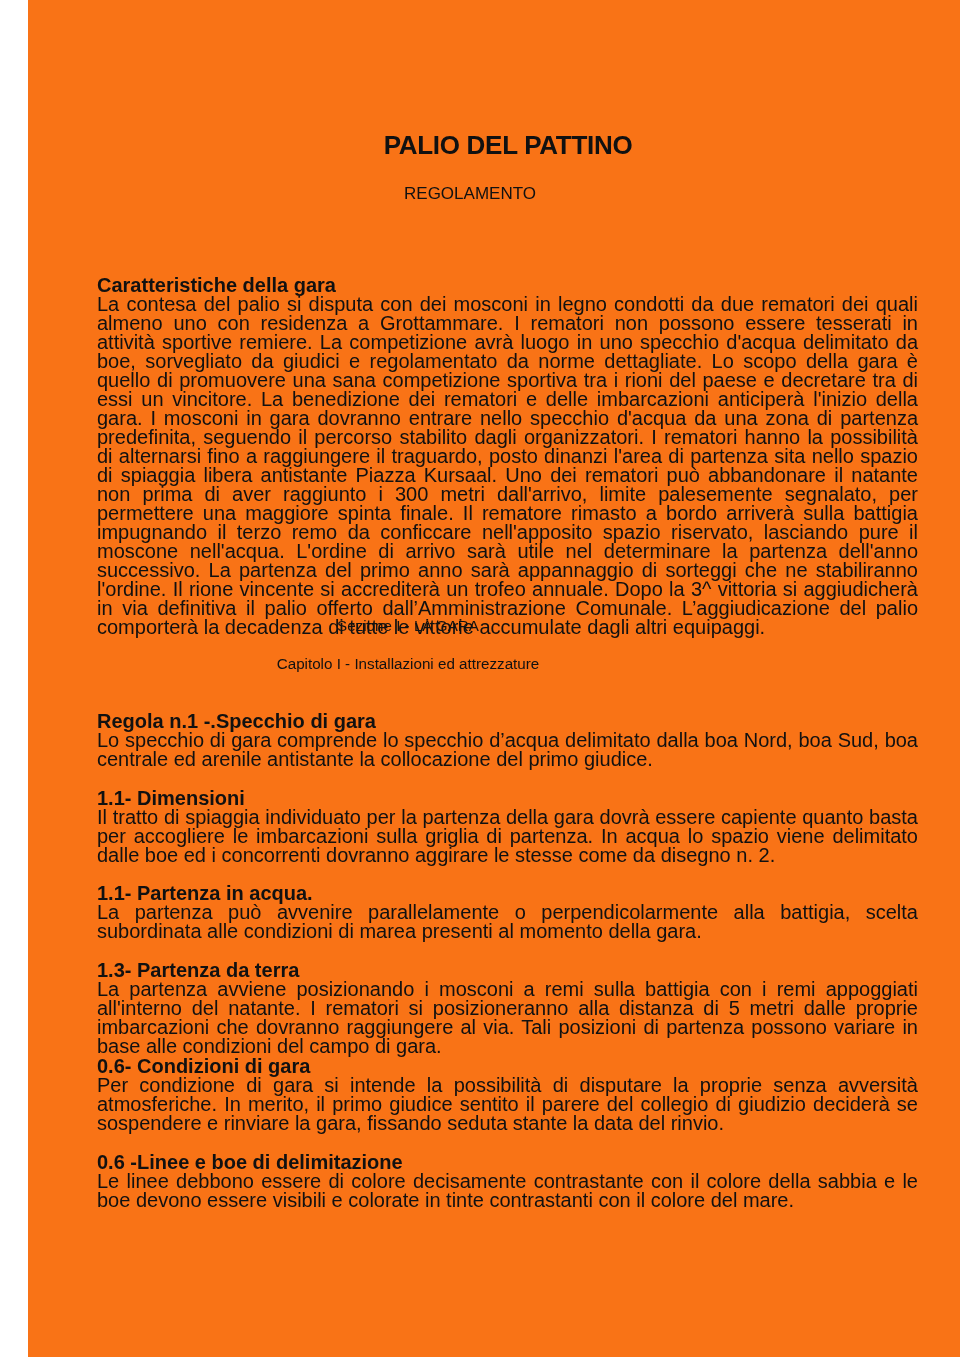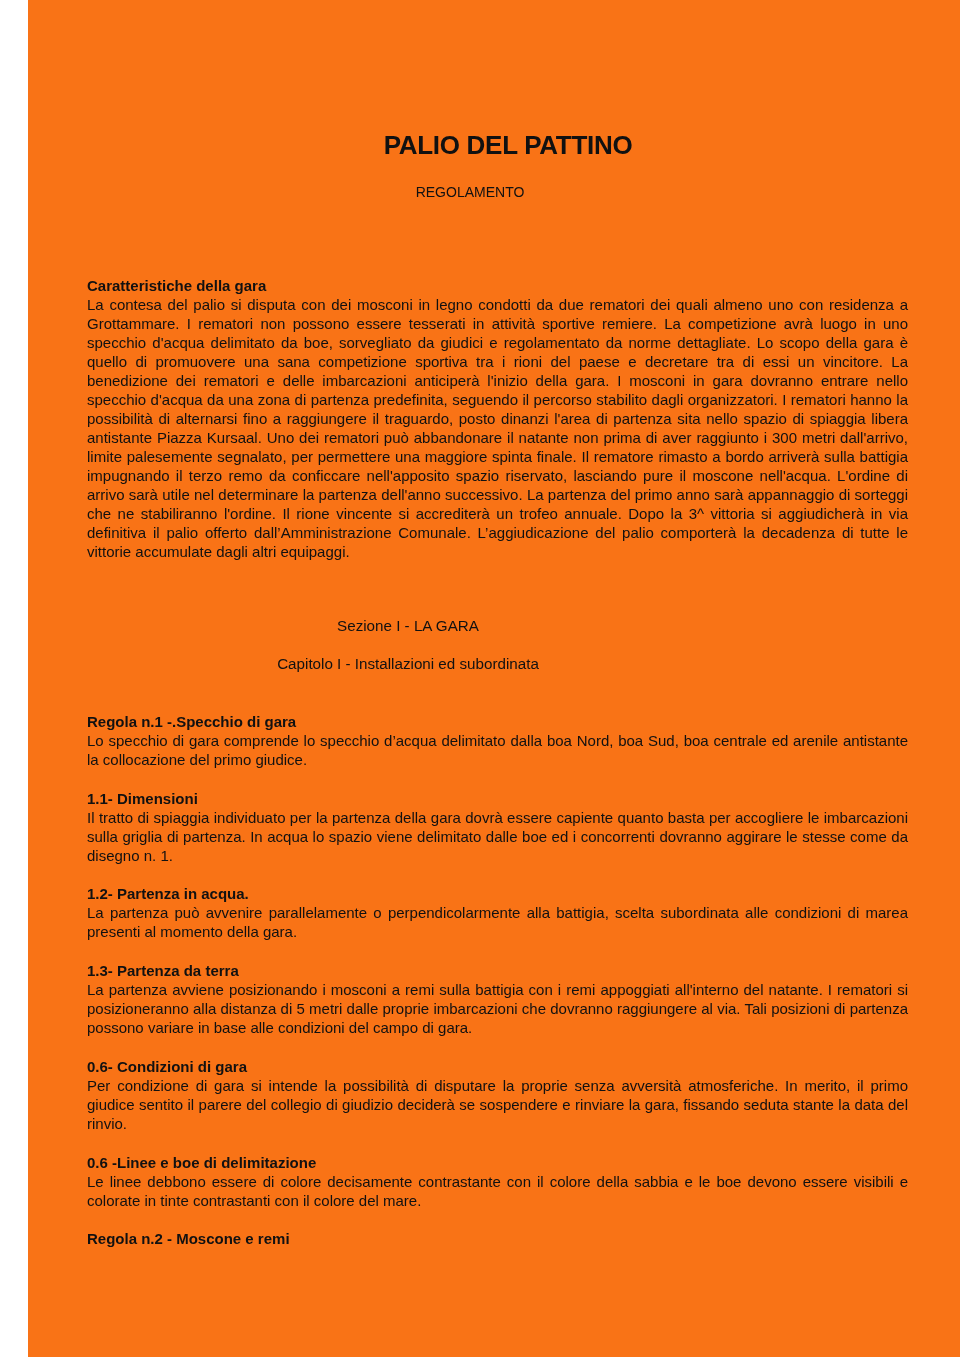--- a/index.html
+++ b/index.html
@@ -9,68 +9,67 @@
       background: #f97316; color: #111111;
       font-family: Liberation Sans, sans-serif;
       margin-left: 28px;
     }
     .title {
       position: absolute; left: 0; width: 960px; top: 130px;
       text-align: center; font-weight: bold; font-size: 26px; letter-spacing: -0.3px;
     }
     .subtitle {
       position: absolute; left: 0; width: 884px; top: 184px;
-      text-align: center; font-size: 14px;
+      text-align: center; font-size: 17px;
     }
-    .block { position: absolute; left: 59px; width: 821px; font-size: 15px; line-height: 19px; }
+    .block { position: absolute; left: 69px; width: 821px; font-size: 20px; line-height: 19px; }
     .block .h { font-weight: bold; }
     .block p { margin: 0; text-align: justify; }
     .center { position: absolute; left: 0; width: 760px; text-align: center; font-size: 15.2px; }
   </style>
 </head>
 <body>
 
 <div class="page">
   <div class="title">PALIO DEL PATTINO</div>
   <div class="subtitle">REGOLAMENTO</div>
 
   <div class="block" style="top:276px;">
     <div class="h">Caratteristiche della gara</div>
     <p>La contesa del palio si disputa con dei mosconi in legno condotti da due rematori dei quali almeno uno con residenza a Grottammare. I rematori non possono essere tesserati in attività sportive remiere. La competizione avrà luogo in uno specchio d'acqua delimitato da boe, sorvegliato da giudici e regolamentato da norme dettagliate. Lo scopo della gara è quello di promuovere una sana competizione sportiva tra i rioni del paese e decretare tra di essi un vincitore. La benedizione dei rematori e delle imbarcazioni anticiperà l'inizio della gara. I mosconi in gara dovranno entrare nello specchio d'acqua da una zona di partenza predefinita, seguendo il percorso stabilito dagli organizzatori. I rematori hanno la possibilità di alternarsi fino a raggiungere il traguardo, posto dinanzi l'area di partenza sita nello spazio di spiaggia libera antistante Piazza Kursaal. Uno dei rematori può abbandonare il natante non prima di aver raggiunto i 300 metri dall'arrivo, limite palesemente segnalato, per permettere una maggiore spinta finale. Il rematore rimasto a bordo arriverà sulla battigia impugnando il terzo remo da conficcare nell'apposito spazio riservato, lasciando pure il moscone nell'acqua. L'ordine di arrivo sarà utile nel determinare la partenza dell'anno successivo. La partenza del primo anno sarà appannaggio di sorteggi che ne stabiliranno l'ordine. Il rione vincente si accrediterà un trofeo annuale. Dopo la 3^ vittoria si aggiudicherà in via definitiva il palio offerto dall’Amministrazione Comunale. L’aggiudicazione del palio comporterà la decadenza di tutte le vittorie accumulate dagli altri equipaggi.</p>
   </div>
 
   <div class="center" style="top:617px;">Sezione I - LA GARA</div>
-  <div class="center" style="top:655px;">Capitolo I - Installazioni ed subordinata</div>
+  <div class="center" style="top:655px;">Capitolo I - Installazioni ed attrezzature</div>
 
   <div class="block" style="top:712px;">
     <div class="h">Regola n.1 -.Specchio di gara</div>
     <p>Lo specchio di gara comprende lo specchio d’acqua delimitato dalla boa Nord, boa Sud, boa centrale ed arenile antistante la collocazione del primo giudice.</p>
   </div>
 
   <div class="block" style="top:789px;">
     <div class="h">1.1- Dimensioni</div>
-    <p>Il tratto di spiaggia individuato per la partenza della gara dovrà essere capiente quanto basta per accogliere le imbarcazioni sulla griglia di partenza. In acqua lo spazio viene delimitato dalle boe ed i concorrenti dovranno aggirare le stesse come da disegno n. 1.</p>
+    <p>Il tratto di spiaggia individuato per la partenza della gara dovrà essere capiente quanto basta per accogliere le imbarcazioni sulla griglia di partenza. In acqua lo spazio viene delimitato dalle boe ed i concorrenti dovranno aggirare le stesse come da disegno n. 2.</p>
   </div>
 
   <div class="block" style="top:884px;">
-    <div class="h">1.2- Partenza in acqua.</div>
+    <div class="h">1.1- Partenza in acqua.</div>
     <p>La partenza può avvenire parallelamente o perpendicolarmente alla battigia, scelta subordinata alle condizioni di marea presenti al momento della gara.</p>
   </div>
 
   <div class="block" style="top:961px;">
     <div class="h">1.3- Partenza da terra</div>
     <p>La partenza avviene posizionando i mosconi a remi sulla battigia con i remi appoggiati all'interno del natante. I rematori si posizioneranno alla distanza di 5 metri dalle proprie imbarcazioni che dovranno raggiungere al via. Tali posizioni di partenza possono variare in base alle condizioni del campo di gara.</p>
   </div>
 
   <div class="block" style="top:1057px;">
     <div class="h">0.6- Condizioni di gara</div>
     <p>Per condizione di gara si intende la possibilità di disputare la proprie senza avversità atmosferiche. In merito, il primo giudice sentito il parere del collegio di giudizio deciderà se sospendere e rinviare la gara, fissando seduta stante la data del rinvio.</p>
   </div>
 
   <div class="block" style="top:1153px;">
     <div class="h">0.6 -Linee e boe di delimitazione</div>
     <p>Le linee debbono essere di colore decisamente contrastante con il colore della sabbia e le boe devono essere visibili e colorate in tinte contrastanti con il colore del mare.</p>
   </div>
 
   <div class="block" style="top:1229px;">
-    <div class="h">Regola n.2 - Moscone e remi</div>
   </div>
 </div>
 
 </body></html>

